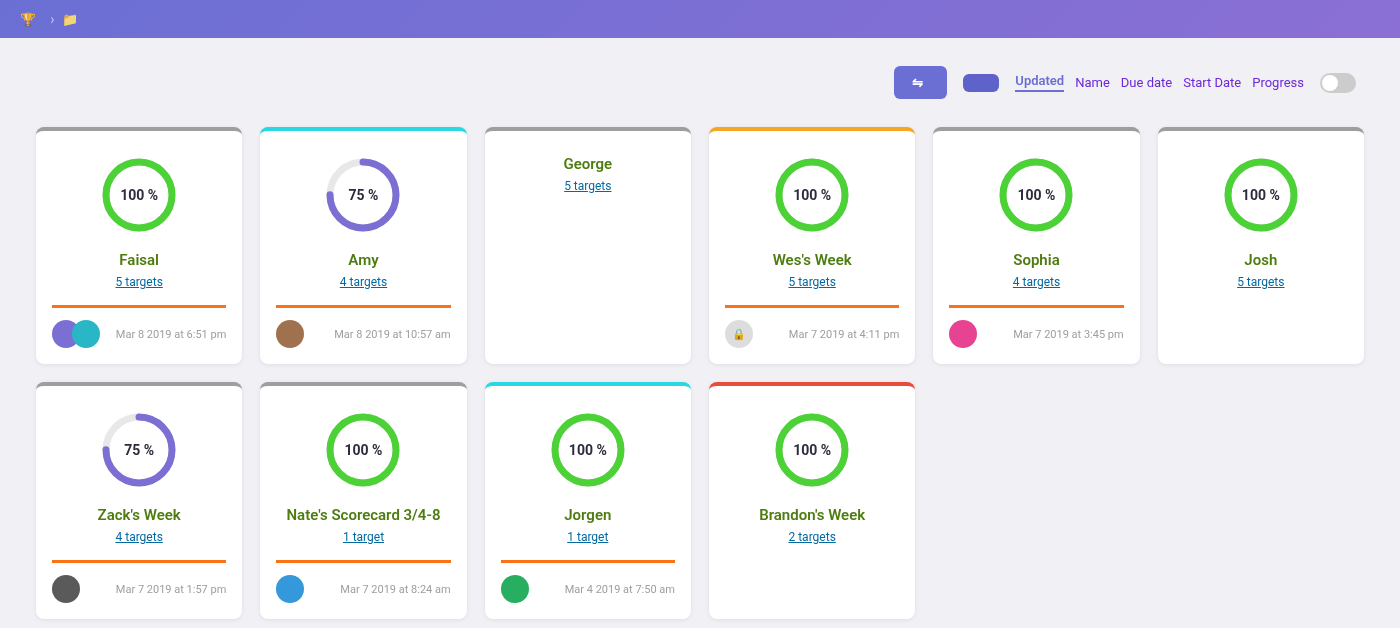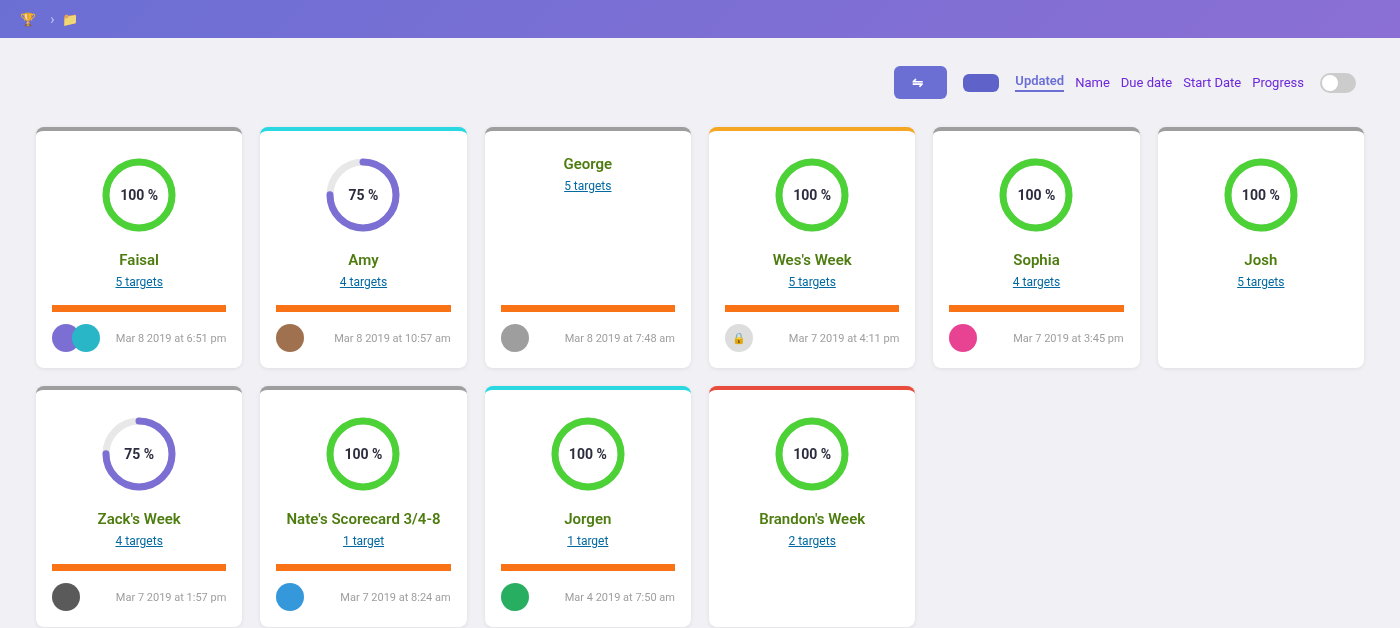--- a/index.html
+++ b/index.html
@@ -188,21 +188,21 @@
       margin-bottom: 16px;
       cursor: pointer;
     }
     .card-footer {
       display: flex;
       align-items: center;
       justify-content: space-between;
       width: 100%;
       margin-top: auto;
       padding-top: 12px;
-      border-top: 7px solid #f97316;
+      border-top: 3px solid #f97316;
     }
     .card-avatar {
       width: 28px;
       height: 28px;
       border-radius: 50%;
       background: #ccc;
       overflow: hidden;
       display: flex;
       align-items: center;
       justify-content: center;
@@ -297,26 +297,20 @@
     <div class="card-footer">
       <div class="avatar-group">
             <div class="card-avatar" style="background:#a0714f"></div>
           </div>
       <div class="card-date">Mar 8 2019 at 10:57 am</div>
     </div>
   </div>
       <div class="card border-gray">
     <div class="card-name">George</div>
     <div class="card-targets">5 targets</div>
-    <div class="card-footer">
-      <div class="avatar-group">
-            <div class="card-avatar" style="background:#9e9e9e"></div>
-          </div>
-      <div class="card-date">Mar 8 2019 at 7:48 am</div>
-    </div>
   </div>
       <div class="card border-orange">
     <div class="circle-progress">
       <svg viewBox="0 0 80 80">
         <circle class="circle-bg" cx="40" cy="40" r="33"></circle>
         <circle cx="40" cy="40" r="33" fill="none" stroke="#4cd137" stroke-width="7" stroke-linecap="round" stroke-dasharray="207.34511513692635 0" stroke-dashoffset="0"></circle>
       </svg>
       <div class="circle-label">100 %</div>
     </div>
     <div class="card-name">Wes's Week</div>

